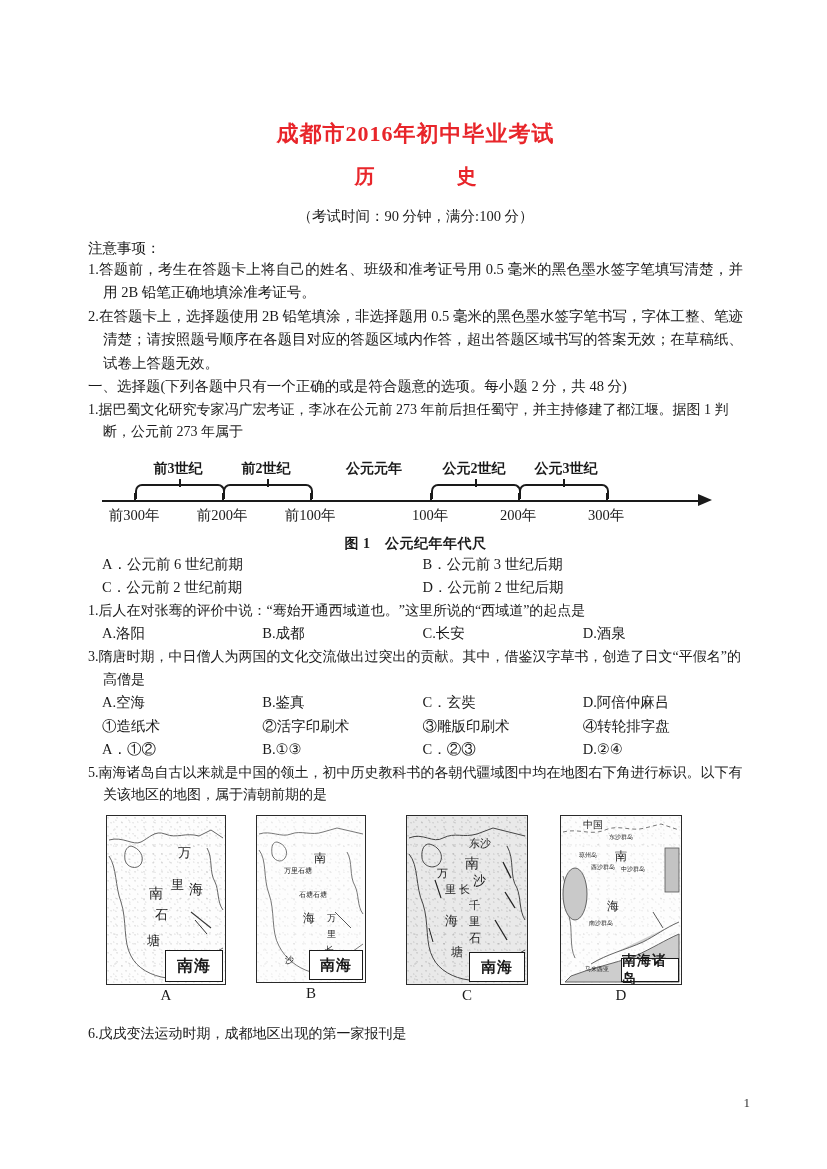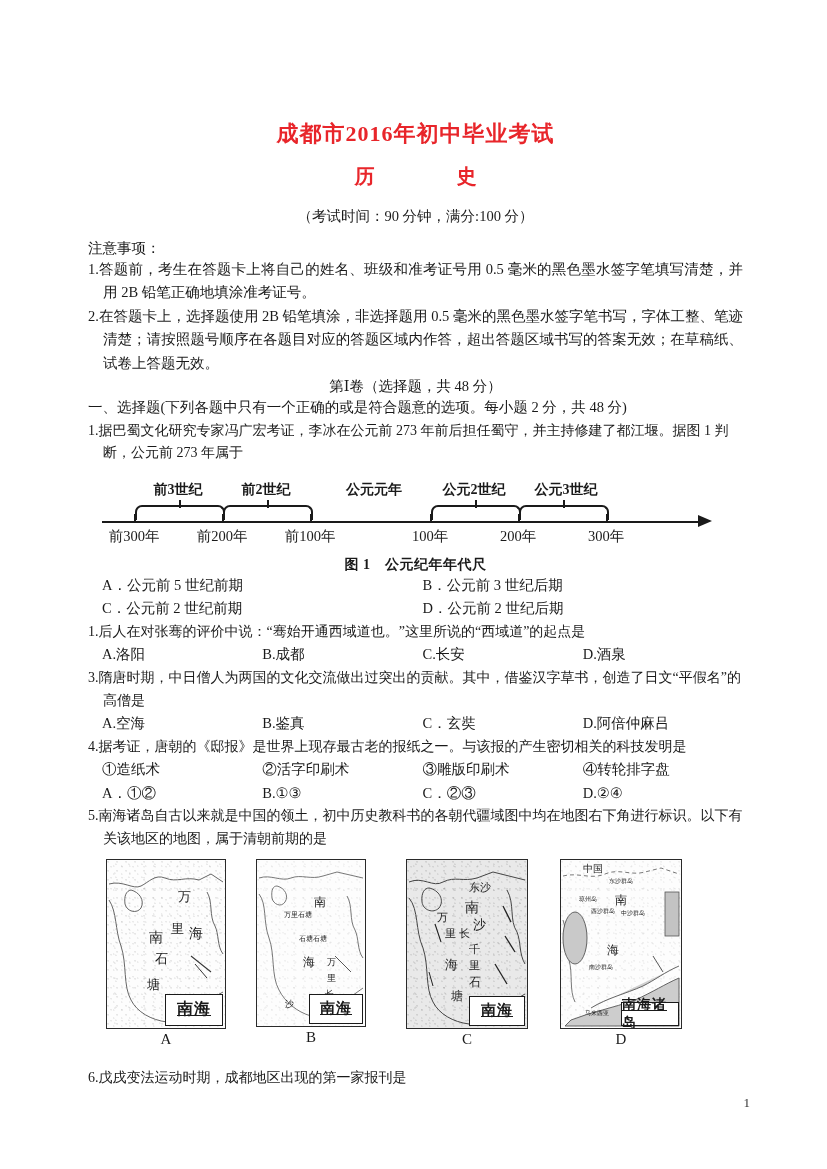--- a/index.html
+++ b/index.html
@@ -199,21 +199,20 @@
   .inset {
     position: absolute;
     border: 1.3px solid #1a1a1a;
     background: #ffffff;
     display: flex;
     align-items: center;
     justify-content: center;
     font-weight: bold;
     font-family: "DejaVu Serif", serif;
     letter-spacing: 1px;
-    text-decoration: underline;
   }
   .map-letter {
     position: absolute;
     width: 100%;
     text-align: center;
     font-size: 15px;
     font-family: "Liberation Serif", serif;
   }
 
   .page-num {
@@ -231,21 +230,20 @@
   <div class="content">
 
     <div class="doc-title">成都市2016年初中毕业考试</div>
     <div class="subject-title">历　　史</div>
     <div class="exam-meta">（考试时间：90 分钟，满分:100 分）</div>
 
     <div class="notice-head">注意事项：</div>
     <div class="para hang">1.答题前，考生在答题卡上将自己的姓名、班级和准考证号用 0.5 毫米的黑色墨水签字笔填写清楚，并用 2B 铅笔正确地填涂准考证号。</div>
     <div class="para hang">2.在答题卡上，选择题使用 2B 铅笔填涂，非选择题用 0.5 毫米的黑色墨水签字笔书写，字体工整、笔迹清楚；请按照题号顺序在各题目对应的答题区域内作答，超出答题区域书写的答案无效；在草稿纸、试卷上答题无效。</div>
 
-    <div class="centered">第Ⅰ卷（选择题，共 48 分）</div>
     <div class="para">一、选择题(下列各题中只有一个正确的或是符合题意的选项。每小题 2 分，共 48 分)</div>
 
     <div class="q-line">1.据巴蜀文化研究专家冯广宏考证，李冰在公元前 273 年前后担任蜀守，并主持修建了都江堰。据图 1 判断，公元前 273 年属于</div>
 
     <div class="fig1">
       <div class="tl-axis"></div>
       <div class="tl-arrow"></div>
 
       <div class="tick" style="left:40px"></div>
       <div class="tick" style="left:128px"></div>
@@ -268,21 +266,21 @@
       <div class="yr-label" style="left:0px;width:80px">前300年</div>
       <div class="yr-label" style="left:88px;width:80px">前200年</div>
       <div class="yr-label" style="left:176px;width:80px">前100年</div>
       <div class="yr-label" style="left:301px;width:70px">100年</div>
       <div class="yr-label" style="left:389px;width:70px">200年</div>
       <div class="yr-label" style="left:477px;width:70px">300年</div>
     </div>
     <div class="fig-cap">图 1　公元纪年年代尺</div>
 
     <div class="opts two">
-      <span>A．公元前 5 世纪前期</span>
+      <span>A．公元前 6 世纪前期</span>
       <span>B．公元前 3 世纪后期</span>
     </div>
     <div class="opts two">
       <span>C．公元前 2 世纪前期</span>
       <span>D．公元前 2 世纪后期</span>
     </div>
 
     <div class="q-line">1.后人在对张骞的评价中说：“骞始开通西域道也。”这里所说的“西域道”的起点是</div>
     <div class="opts four">
       <span>A.洛阳</span>
@@ -292,21 +290,20 @@
     </div>
 
     <div class="q-line">3.隋唐时期，中日僧人为两国的文化交流做出过突出的贡献。其中，借鉴汉字草书，创造了日文“平假名”的高僧是</div>
     <div class="opts four">
       <span>A.空海</span>
       <span>B.鉴真</span>
       <span>C．玄奘</span>
       <span>D.阿倍仲麻吕</span>
     </div>
 
-    <div class="q-line">4.据考证，唐朝的《邸报》是世界上现存最古老的报纸之一。与该报的产生密切相关的科技发明是</div>
     <div class="opts four">
       <span>①造纸术</span>
       <span>②活字印刷术</span>
       <span>③雕版印刷术</span>
       <span>④转轮排字盘</span>
     </div>
     <div class="opts four">
       <span>A．①②</span>
       <span>B.①③</span>
       <span>C．②③</span>

